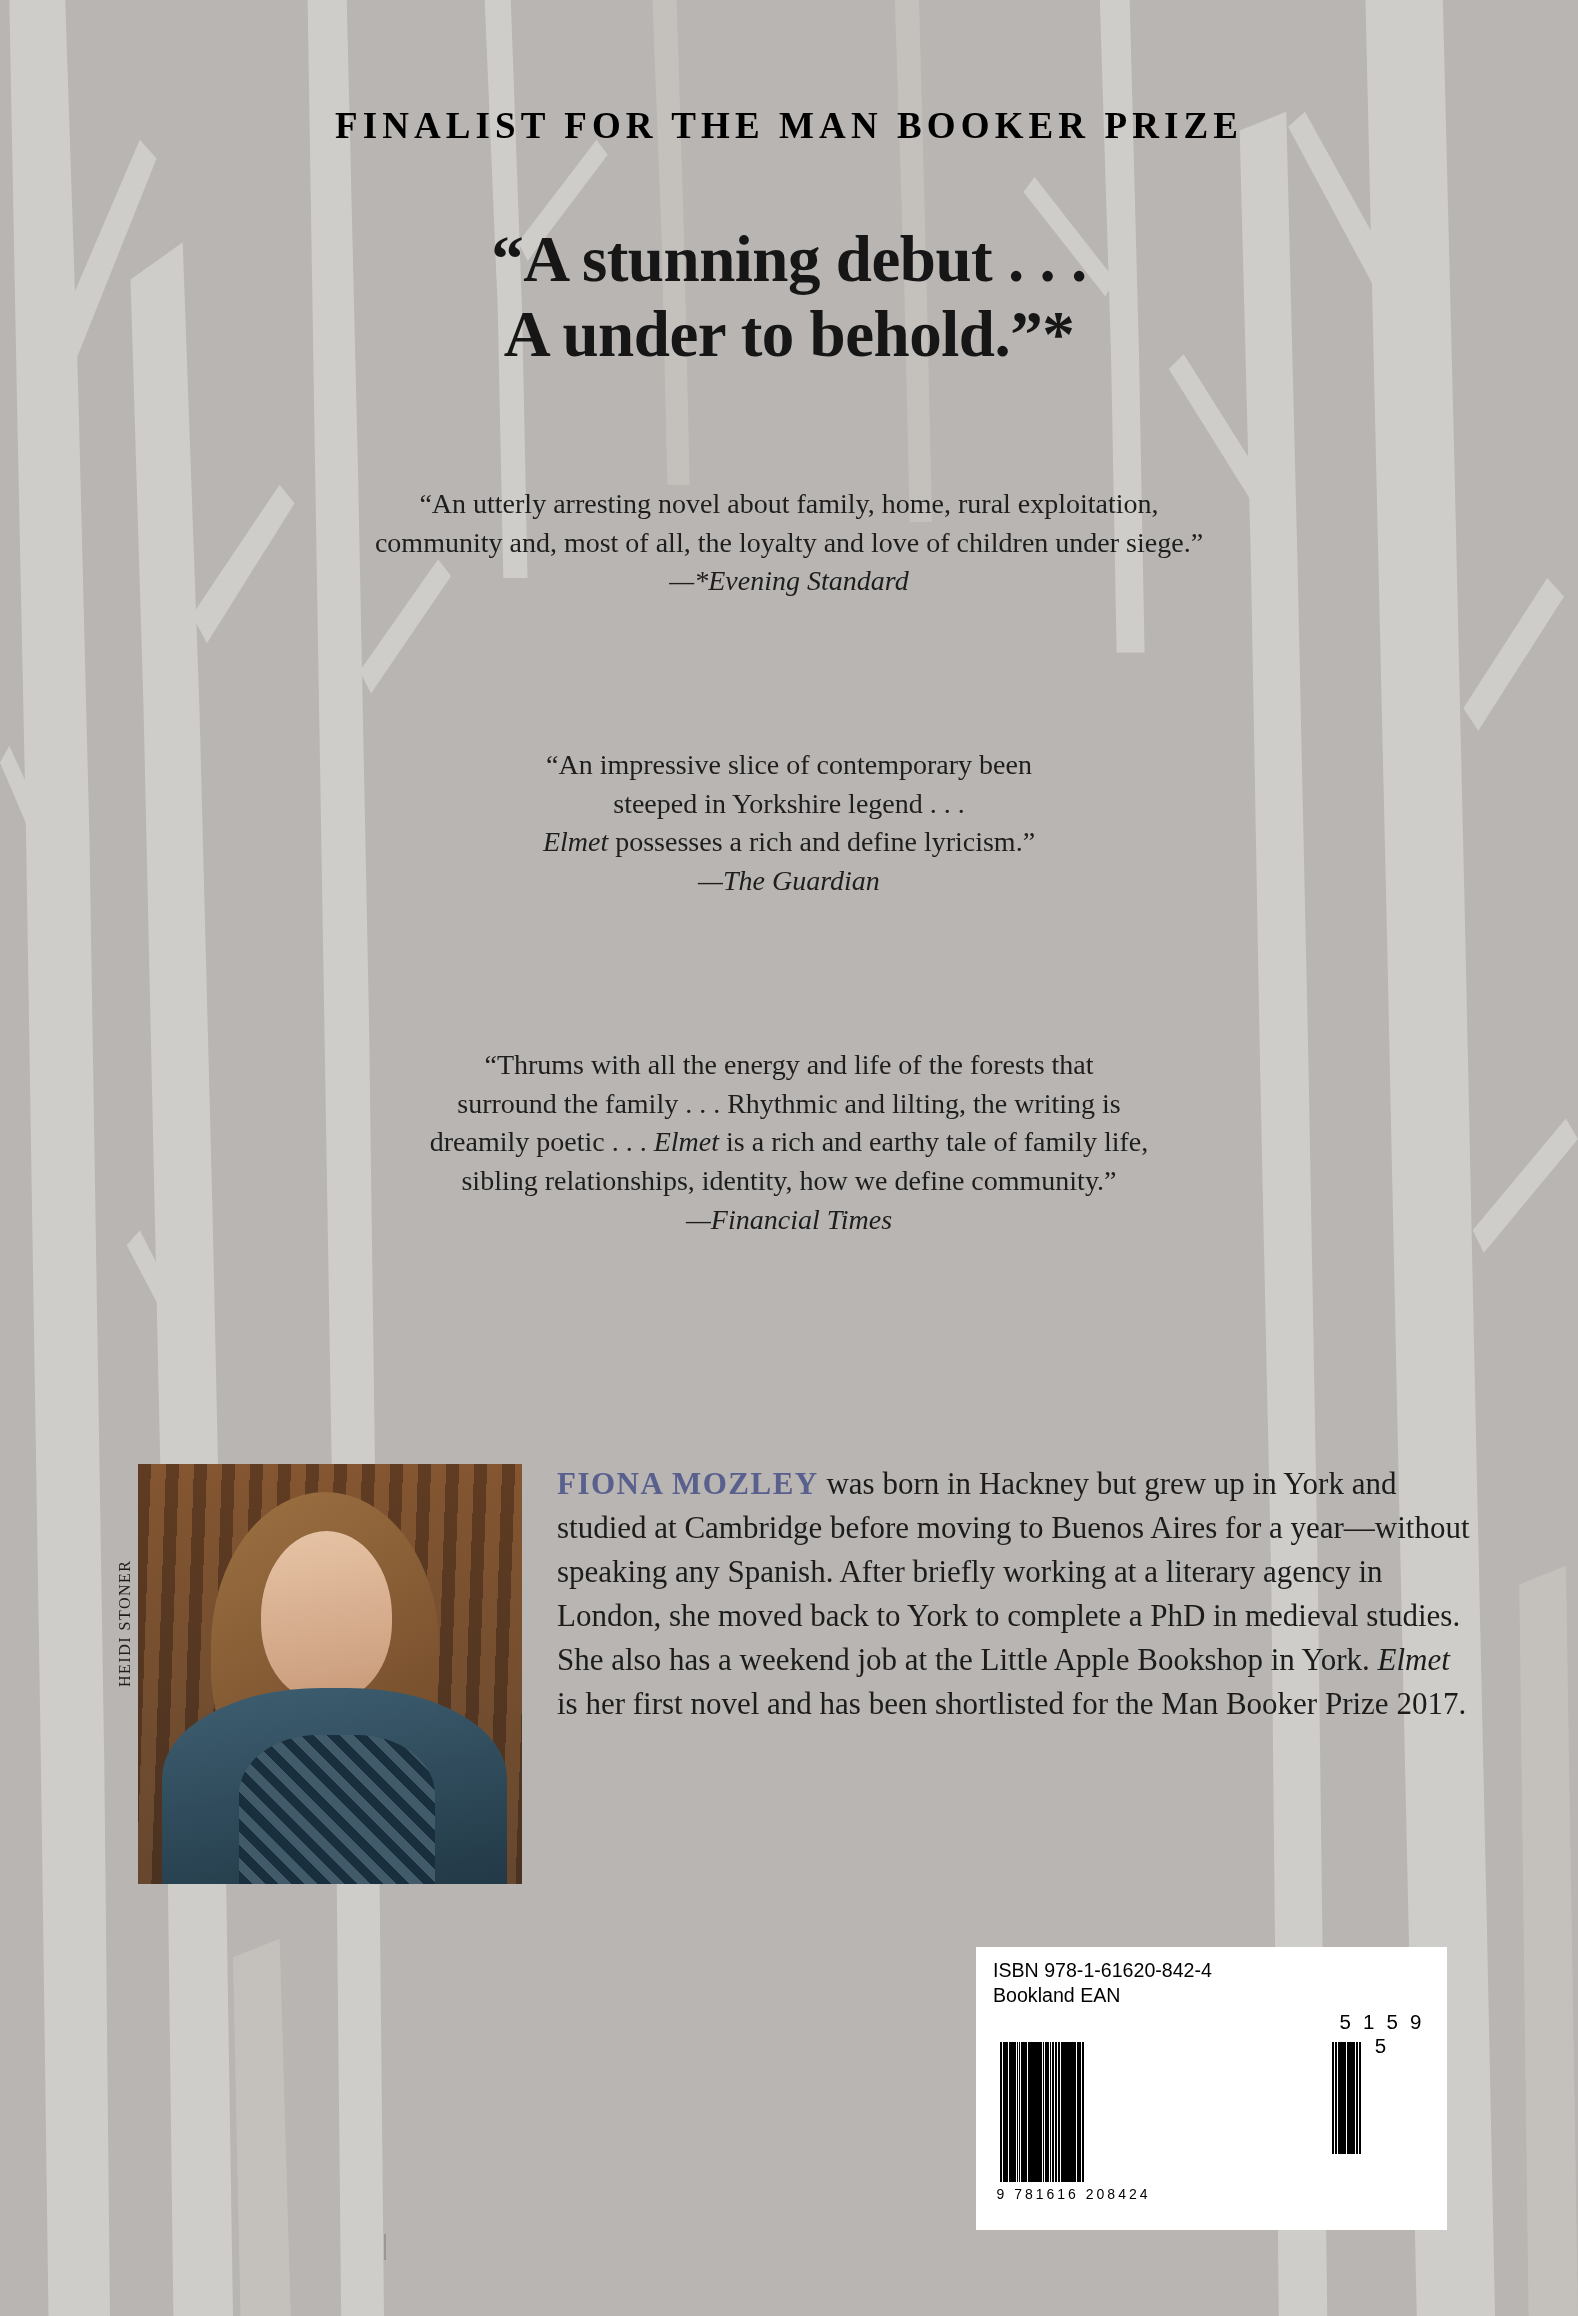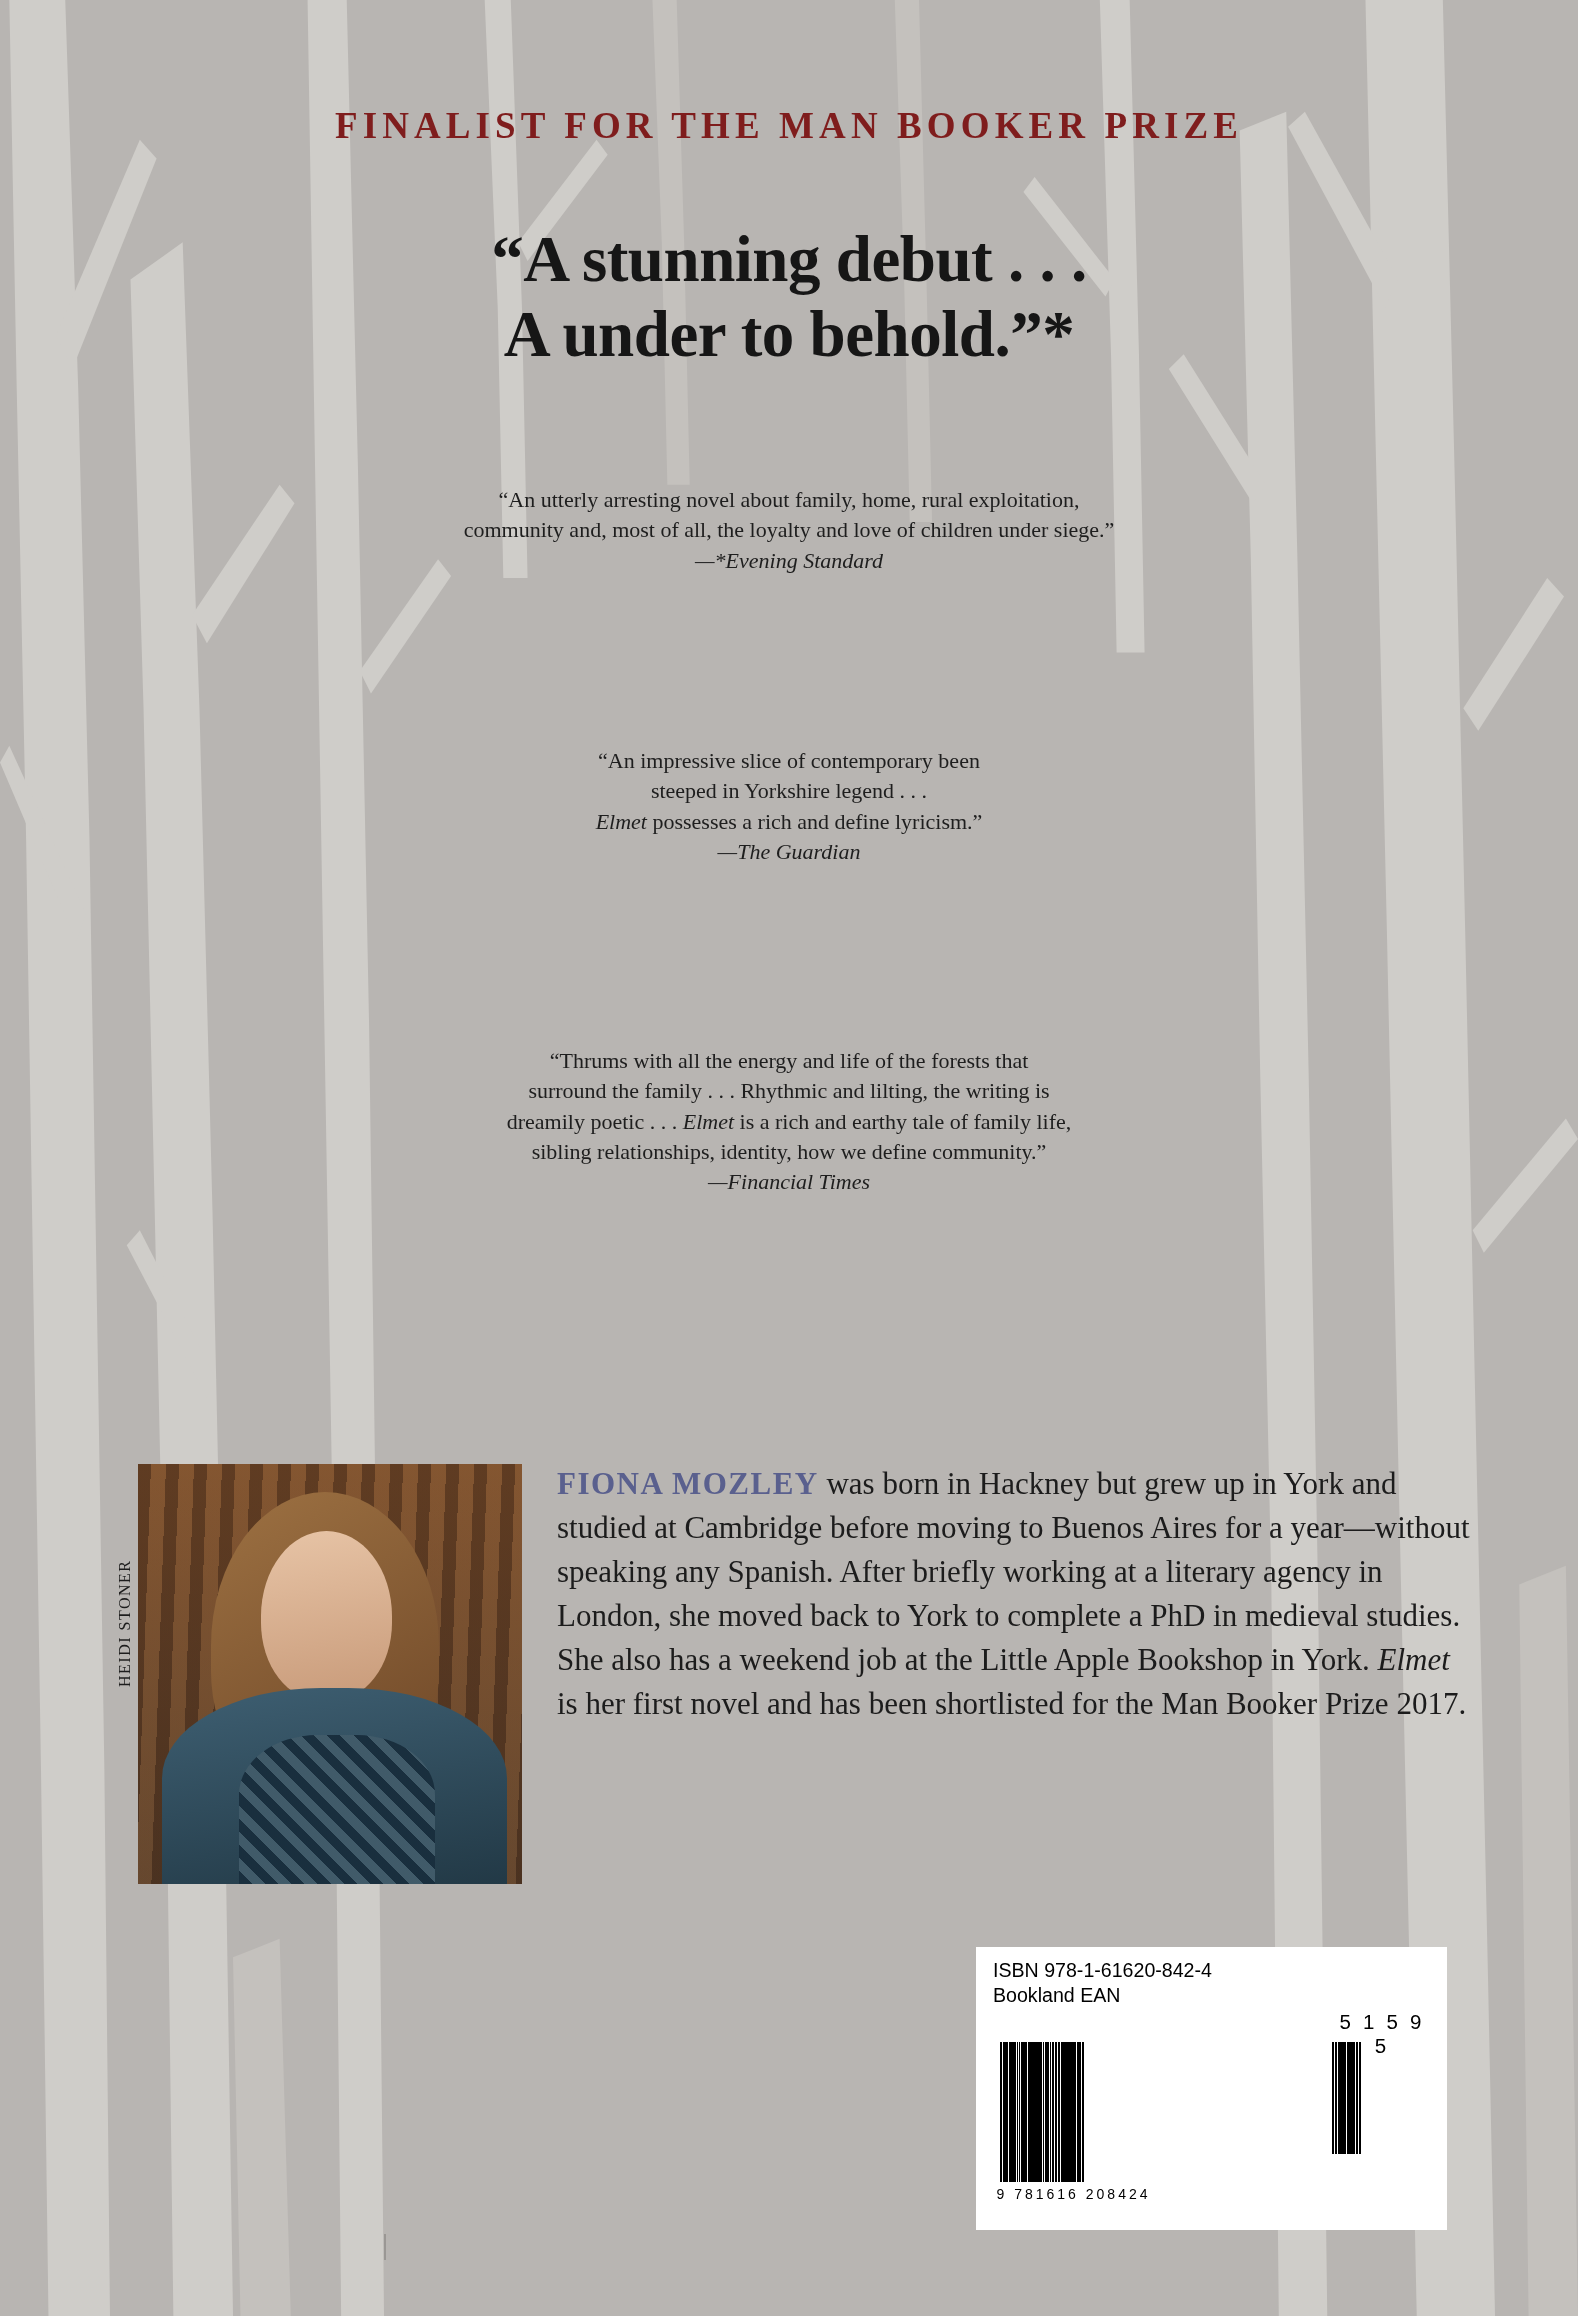--- a/index.html
+++ b/index.html
@@ -36,41 +36,41 @@
   .finalist {
     position: absolute;
     top: 104px;
     left: 0;
     width: 1578px;
     text-align: center;
     font-family: "Liberation Serif", serif;
     font-size: 37px;
     font-weight: bold;
     letter-spacing: 5.1px;
-    color: #7f1d1d;
+    color: #000000;
   }
   .pullquote {
     position: absolute;
     top: 222px;
     left: 0;
     width: 1578px;
     text-align: center;
     font-family: "Liberation Serif", serif;
     font-weight: bold;
     font-size: 65px;
     line-height: 1.16;
     color: #161616;
     letter-spacing: -0.5px;
   }
   .quote-block {
     position: absolute;
     left: 0;
     width: 1578px;
     text-align: center;
-    font-size: 22px;
+    font-size: 28px;
     line-height: 1.38;
     color: #1e1e1e;
   }
   .quote-block .src {
     font-style: italic;
   }
   .q1 { top: 485px; }
   .q2 { top: 746px; }
   .q3 { top: 1046px; }
 

